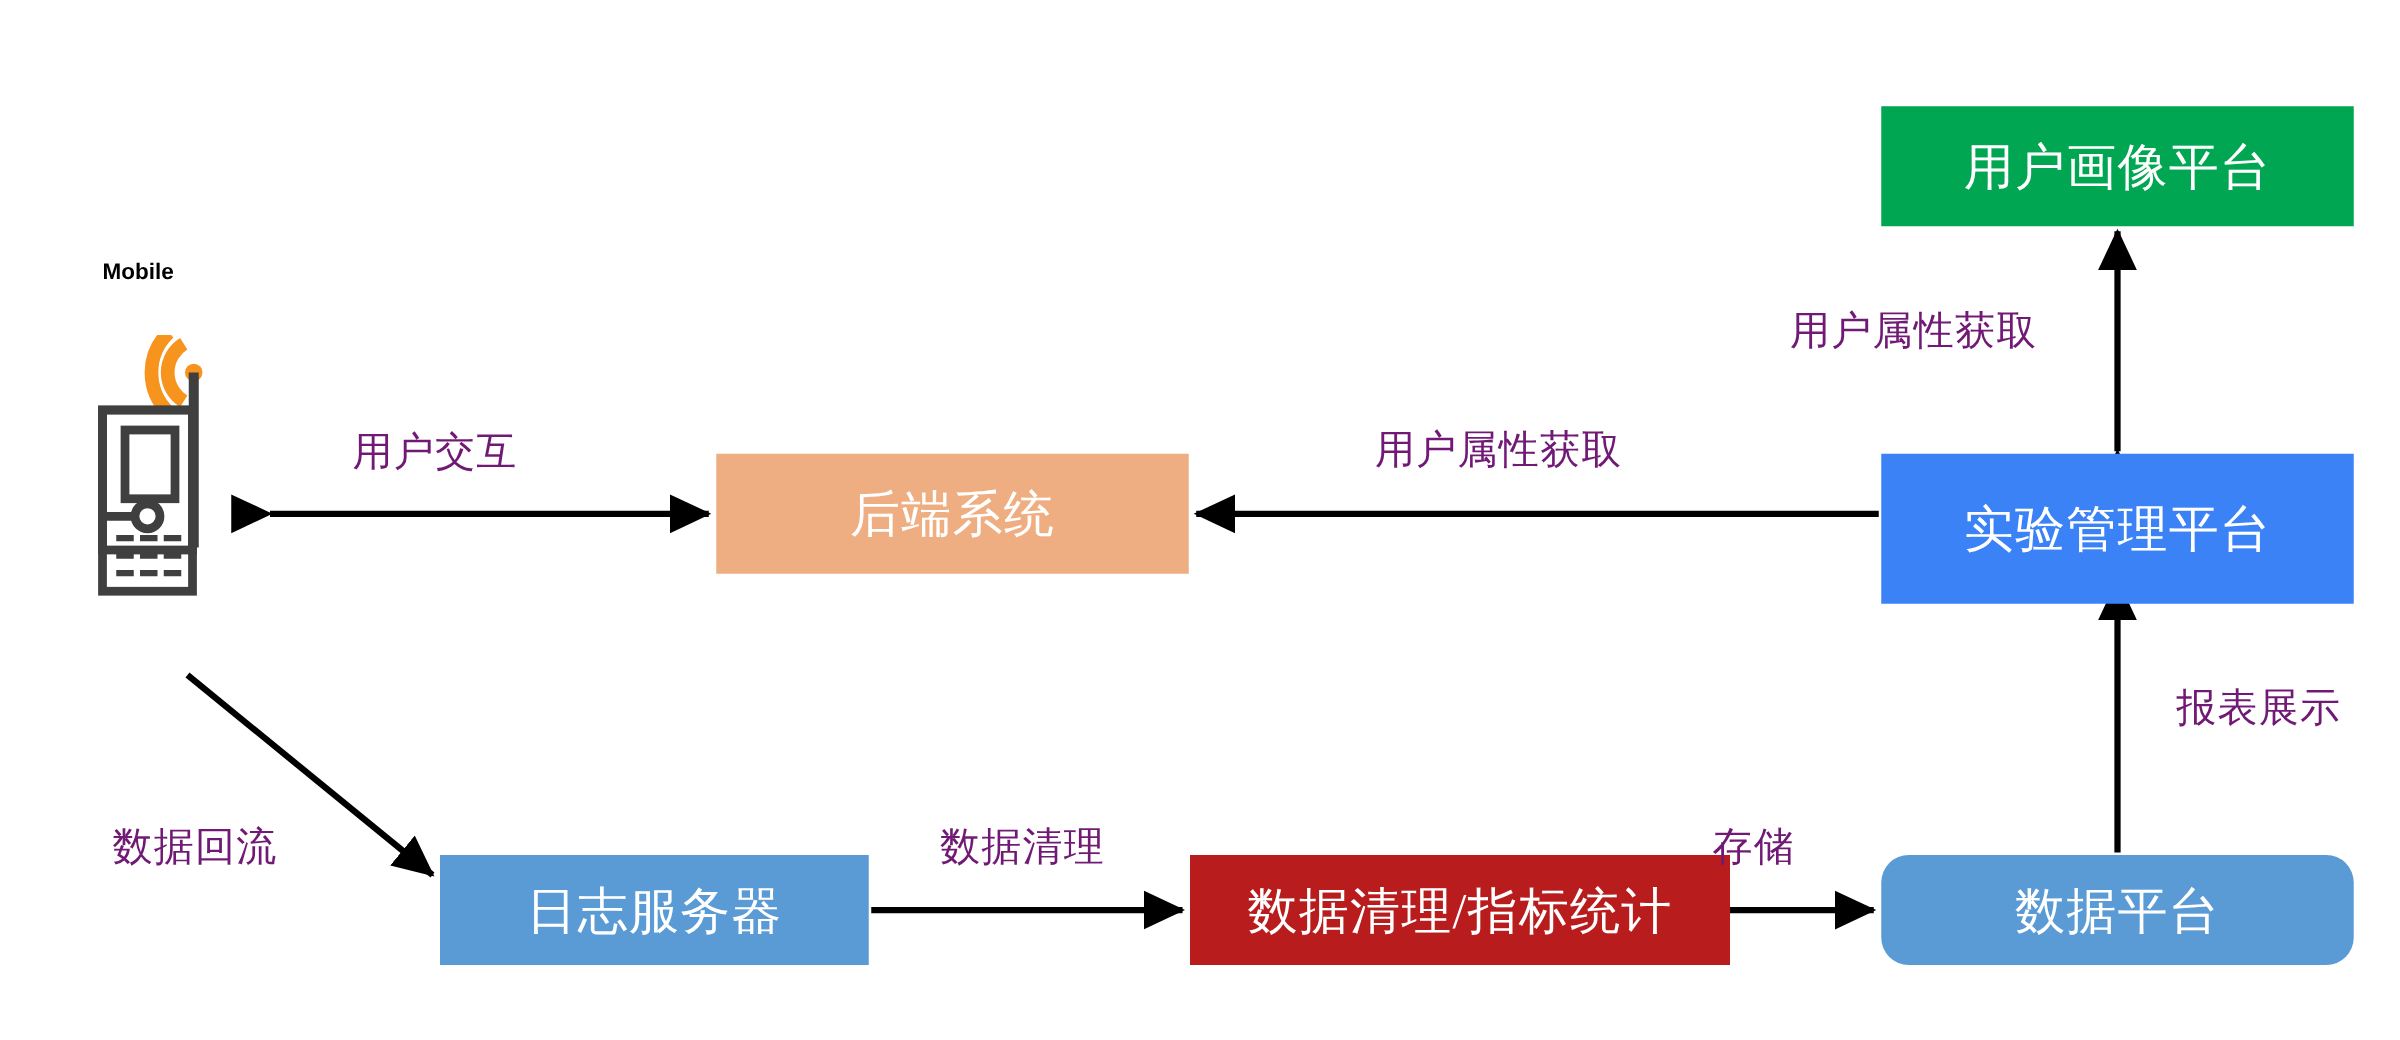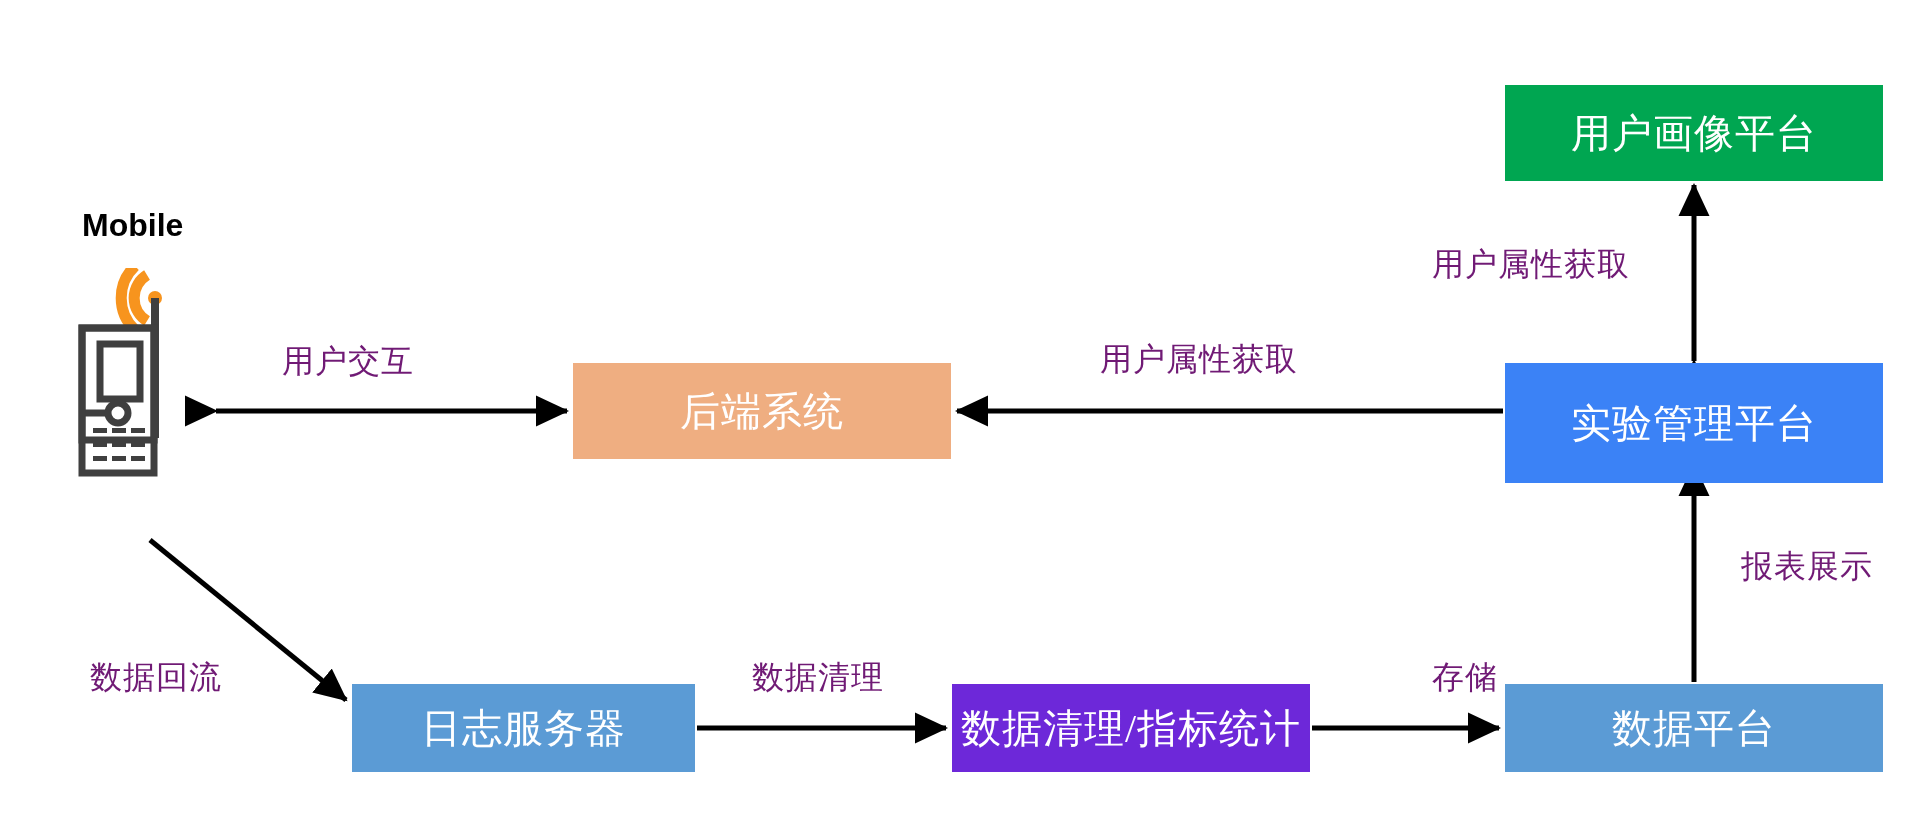--- a/index.html
+++ b/index.html
@@ -32,21 +32,21 @@
     position: absolute;
     color: #701a75;
     font-size: 32px;
     font-family: "Liberation Serif", "DejaVu Serif", serif;
     white-space: nowrap;
     letter-spacing: 1px;
   }
   .mobile-title {
     position: absolute;
     color: #000000;
-    font-size: 32px;
+    font-size: 18px;
     font-weight: bold;
     font-family: "Liberation Sans", sans-serif;
     white-space: nowrap;
   }
   #arrows {
     position: absolute;
     left: 0;
     top: 0;
     width: 1920px;
     height: 832px;
@@ -142,35 +142,35 @@
   </div>
 
   <div class="node" style="left:1505px; top:363px; width:378px; height:120px; background:#3b82f6;">
     <span>实验管理平台</span>
   </div>
 
   <div class="node" style="left:352px; top:684px; width:343px; height:88px; background:#5B9BD5;">
     <span>日志服务器</span>
   </div>
 
-  <div class="node" style="left:952px; top:684px; width:358px; height:88px; background:#6d28d9;">
+  <div class="node" style="left:952px; top:684px; width:432px; height:88px; background:#b91c1c;">
     <span>数据清理/指标统计</span>
   </div>
 
-  <div class="node" style="left:1505px; top:684px; width:378px; height:88px; background:#5B9BD5;">
+  <div class="node" style="left:1505px; top:684px; width:378px; height:88px; background:#5B9BD5;border-radius:22px;">
     <span>数据平台</span>
   </div>
 
   <div class="edge-label" style="left:282px; top:340px;">用户交互</div>
 
   <div class="edge-label" style="left:1100px; top:338px;">用户属性获取</div>
 
   <div class="edge-label" style="left:1432px; top:243px;">用户属性获取</div>
 
   <div class="edge-label" style="left:1706px; top:545px;margin-left:35px;">报表展示</div>
 
   <div class="edge-label" style="left:90px; top:656px;">数据回流</div>
 
   <div class="edge-label" style="left:752px; top:656px;">数据清理</div>
 
-  <div class="edge-label" style="left:1432px; top:656px;">存储</div>
+  <div class="edge-label" style="left:1370px; top:656px;">存储</div>
 
 </div>
 
 </body></html>

